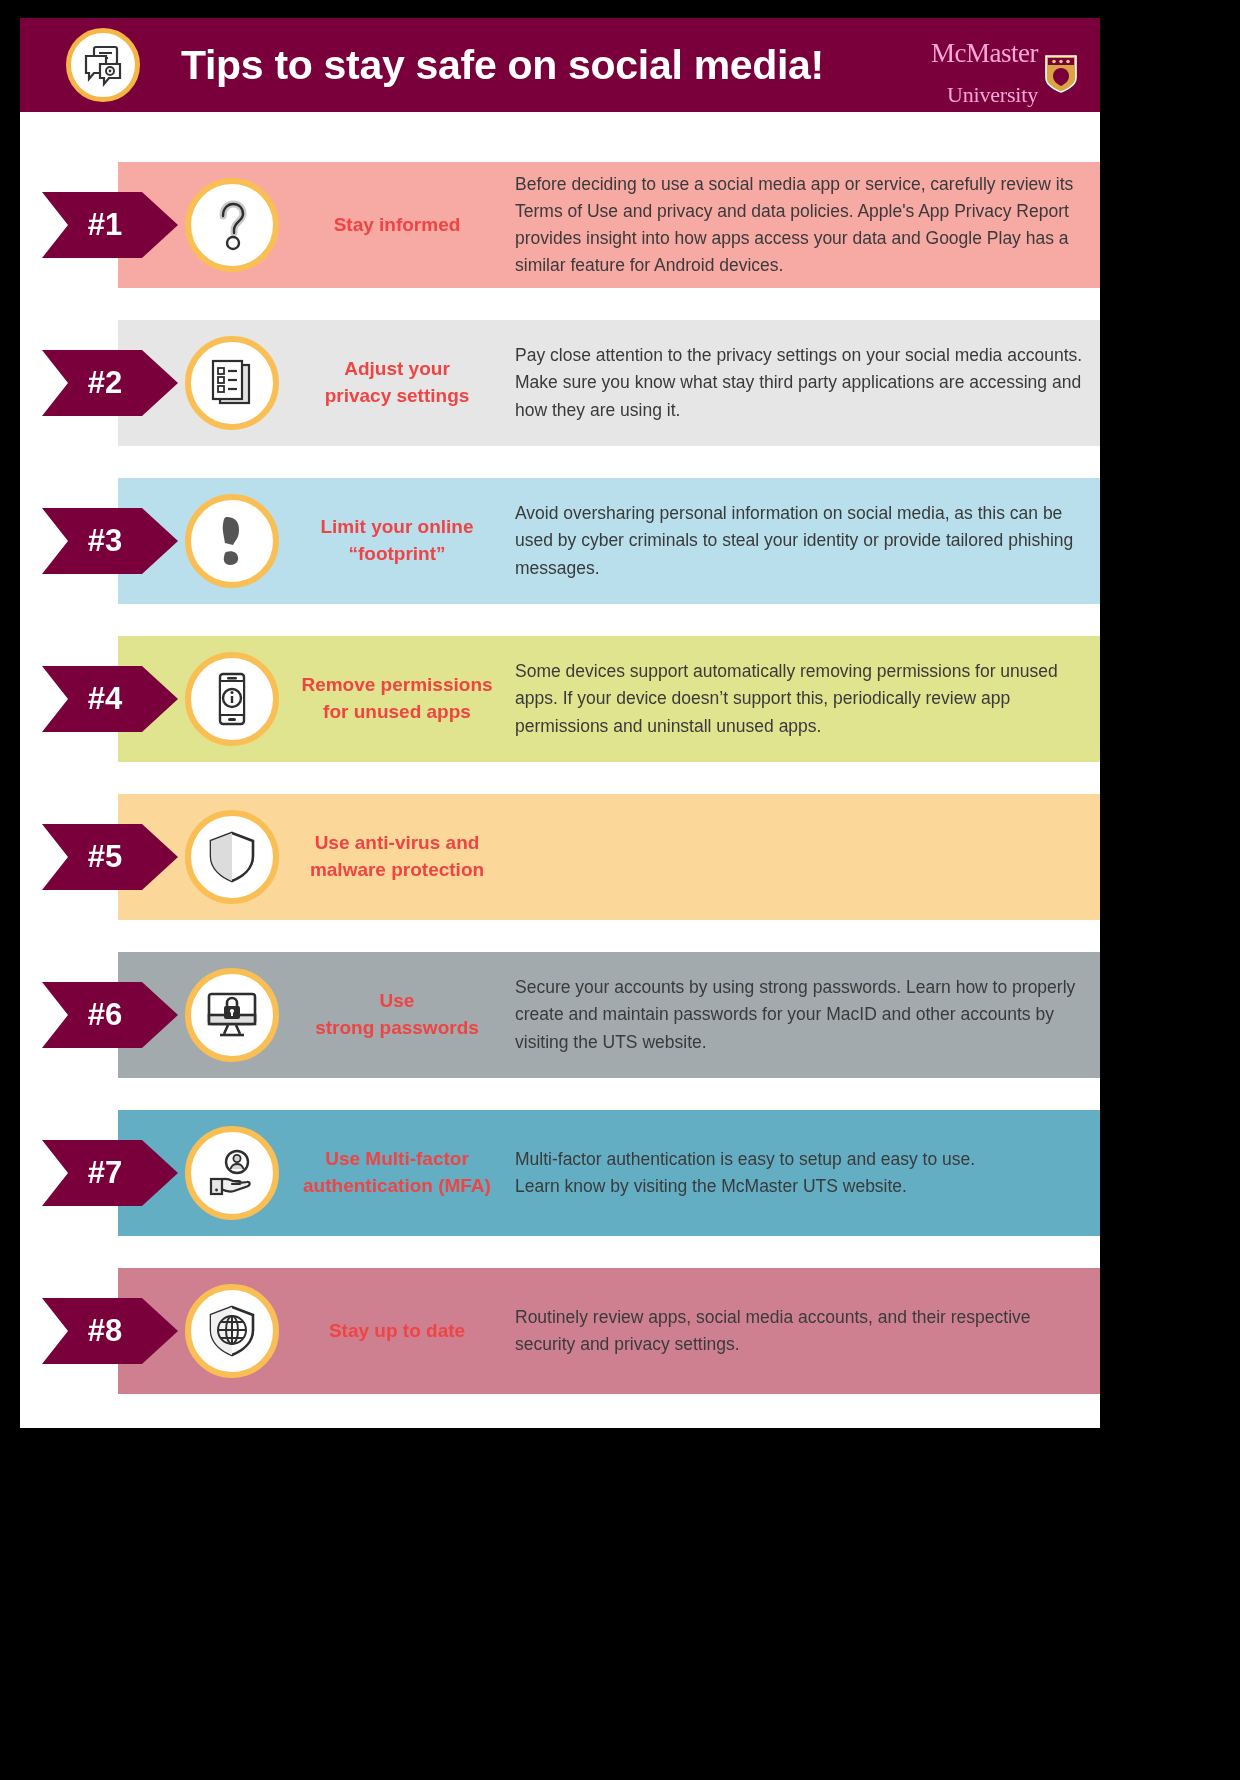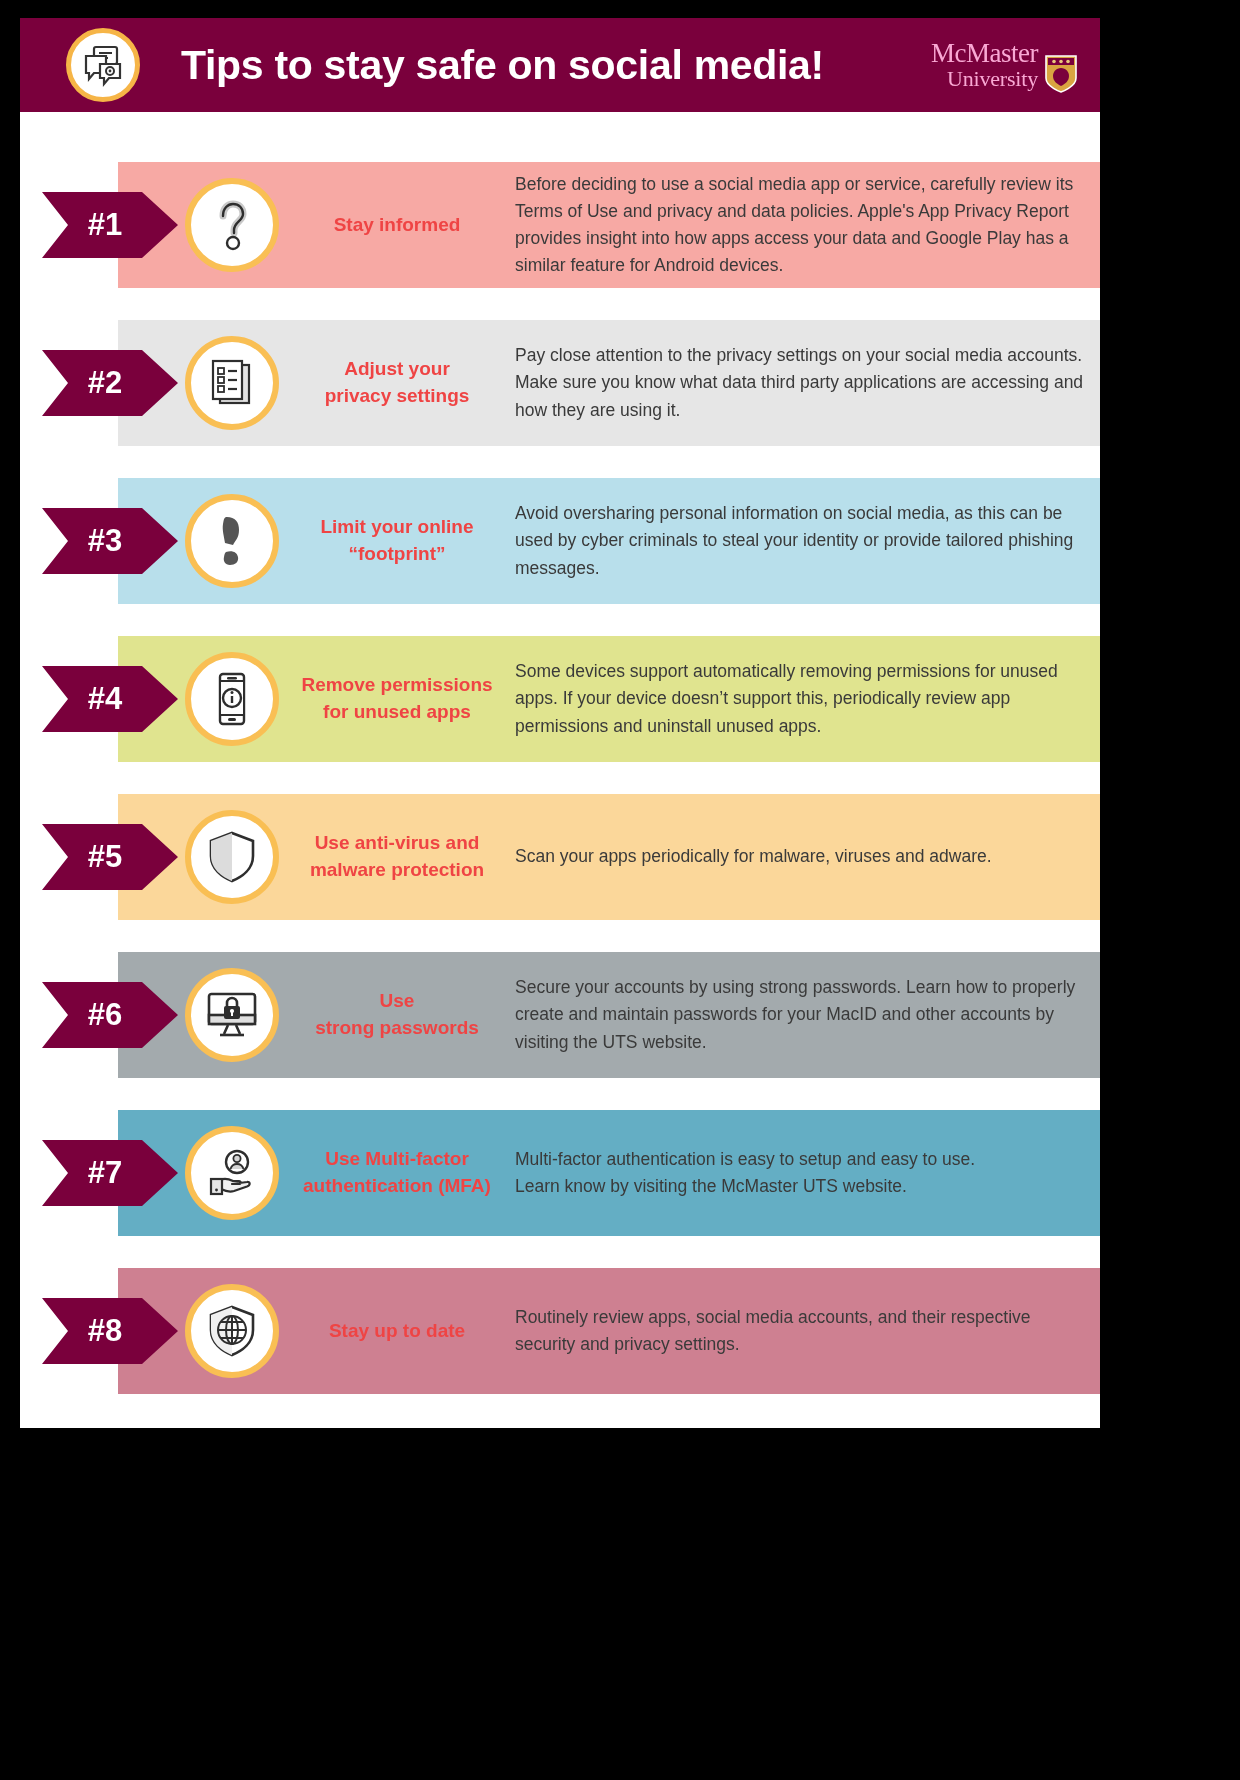--- a/index.html
+++ b/index.html
@@ -58,21 +58,21 @@
     font-family:"Liberation Serif", serif;
     font-size:27px;
     letter-spacing:-0.5px;
     display:block;
   }
   .logo-uni{
     font-family:"Liberation Serif", serif;
     font-size:22px;
     letter-spacing:-0.2px;
     display:block;
-    margin-top:1px;
+    margin-top:17px;
   }
   .crest{ margin-left:6px; margin-top:14px; }
 
   
   .rows{ position:relative; padding-top:50px; }
   .row{
     position:relative;
     margin:0 0 32px 0;
     height:126px;
     display:flex;
@@ -205,21 +205,21 @@
           <rect x="11" y="11" width="6" height="6" fill="none" stroke="#2e2e2e" stroke-width="1.8"></rect>
           <rect x="11" y="20" width="6" height="6" fill="none" stroke="#2e2e2e" stroke-width="1.8"></rect>
           <rect x="11" y="29" width="6" height="6" fill="none" stroke="#2e2e2e" stroke-width="1.8"></rect>
           <line x1="21" y1="14" x2="30" y2="14" stroke="#2e2e2e" stroke-width="2.2"></line>
           <line x1="21" y1="23" x2="30" y2="23" stroke="#2e2e2e" stroke-width="2.2"></line>
           <line x1="21" y1="32" x2="30" y2="32" stroke="#2e2e2e" stroke-width="2.2"></line>
         </svg>
       </div>
       <div class="row-title" style="white-space:pre-line">Adjust your
 privacy settings</div>
-      <div class="row-body">Pay close attention to the privacy settings on your social media accounts. Make sure you know what data third party applications are accessing and how they are using it.</div>
+      <div class="row-body">Pay close attention to the privacy settings on your social media accounts. Make sure you know what stay third party applications are accessing and how they are using it.</div>
     </div>
 
     <div class="row">
       <div class="band" style="background:#b8dfeb"></div>
       <svg class="chev" viewBox="0 0 136 66" preserveAspectRatio="none">
         <path d="M0 0 H100 L136 33 L100 66 H0 L26 33 Z" fill="#7a003c"></path>
       </svg>
       <div class="chev-num">#3</div>
       <div class="icon-circle">
         <svg width="34" height="54" viewBox="0 0 34 54">
@@ -261,21 +261,20 @@
       </svg>
       <div class="chev-num">#5</div>
       <div class="icon-circle">
         <svg width="48" height="54" viewBox="0 0 48 54">
           <path d="M24 3 L45 11 V26 C45 39 34 47 24 51 C14 47 3 39 3 26 V11 Z" fill="#fff" stroke="#2e2e2e" stroke-width="2.6"></path>
           <path d="M24 3 L3 11 V26 C3 39 14 47 24 51 Z" fill="#dcdcdc"></path>
         </svg>
       </div>
       <div class="row-title" style="white-space:pre-line">Use anti-virus and
 malware protection</div>
-      <div class="row-body">Scan your apps periodically for malware, viruses and adware.</div>
     </div>
 
     <div class="row">
       <div class="band" style="background:#a3aaad"></div>
       <svg class="chev" viewBox="0 0 136 66" preserveAspectRatio="none">
         <path d="M0 0 H100 L136 33 L100 66 H0 L26 33 Z" fill="#7a003c"></path>
       </svg>
       <div class="chev-num">#6</div>
       <div class="icon-circle">
         <svg width="54" height="50" viewBox="0 0 54 50">

